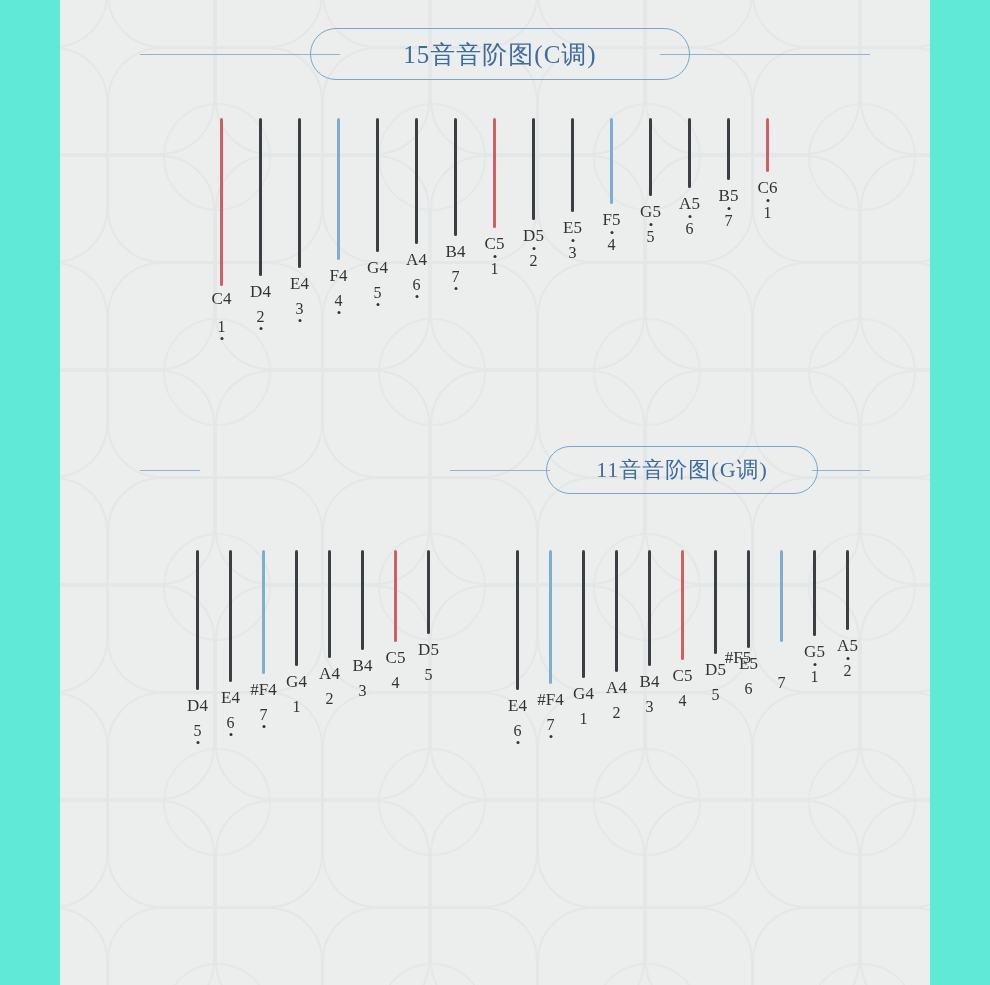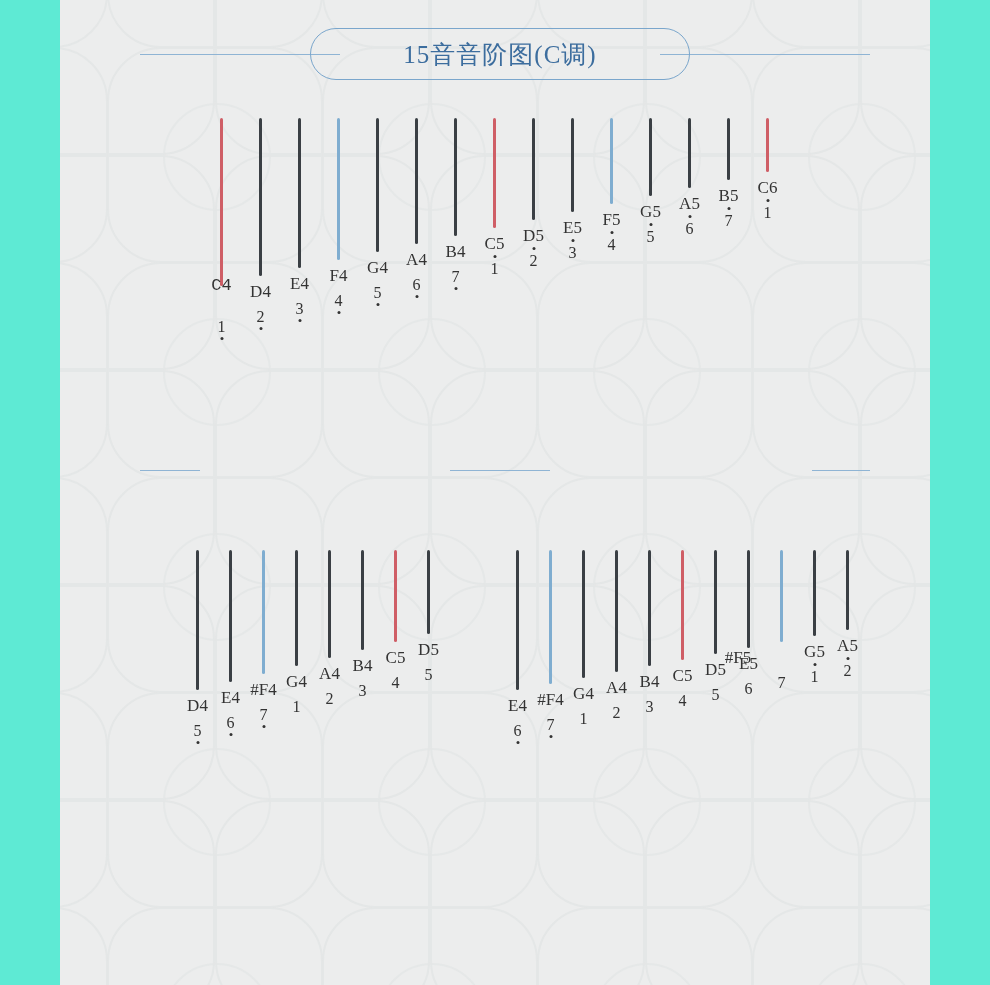--- a/index.html
+++ b/index.html
@@ -215,21 +215,21 @@
       <div class="ring" style="left: 748px; top: 963px; width: 104px; height: 104px;"></div>
     </div>
 
   <div class="rule" style="left:140px; top:54px; width:200px;"></div>
   <div class="rule" style="left:660px; top:54px; width:210px;"></div>
   <div class="pill" style="left:310px; top:28px; width:380px; height:52px; font-size:25px;">
     <span>15音音阶图(C调)</span>
   </div>
   <div class="tines" id="tines-15" style="left:0px; top:0px; width:990px; height:400px;">
       <div class="tine" style="left: 220px; top: 118px; height: 168px; background: rgb(207, 94, 102);"></div>
-      <div class="lbl note" style="left: 221.5px; top: 276px; font-family: Liberation Mono, monospace;">C4</div>
+      <div class="lbl note" style="left: 221.5px; top: 289px;">C4</div>
       <div class="lbl num" style="left: 221.5px; top: 318px;"><span class="numwrap">1<span class="dot" style="bottom:-4px"></span></span></div>
       <div class="tine" style="left: 259px; top: 118px; height: 158px; background: rgb(58, 63, 68);"></div>
       <div class="lbl note" style="left: 260.5px; top: 282px;">D4</div>
       <div class="lbl num" style="left: 260.5px; top: 308px;"><span class="numwrap">2<span class="dot" style="bottom:-4px"></span></span></div>
       <div class="tine" style="left: 298px; top: 118px; height: 150px; background: rgb(58, 63, 68);"></div>
       <div class="lbl note" style="left: 299.5px; top: 274px;">E4</div>
       <div class="lbl num" style="left: 299.5px; top: 300px;"><span class="numwrap">3<span class="dot" style="bottom:-4px"></span></span></div>
       <div class="tine" style="left: 337px; top: 118px; height: 142px; background: rgb(127, 173, 208);"></div>
       <div class="lbl note" style="left: 338.5px; top: 266px;">F4</div>
       <div class="lbl num" style="left: 338.5px; top: 292px;"><span class="numwrap">4<span class="dot" style="bottom:-4px"></span></span></div>
@@ -292,20 +292,23 @@
       <div class="tine" style="left: 394px; top: 30px; height: 92px; background: rgb(207, 94, 102);"></div>
       <div class="lbl note" style="left: 395.5px; top: 128px;">C5</div>
       <div class="lbl num" style="left: 395.5px; top: 154px;"><span class="numwrap">4</span></div>
       <div class="tine" style="left: 427px; top: 30px; height: 84px; background: rgb(58, 63, 68);"></div>
       <div class="lbl note" style="left: 428.5px; top: 120px;">D5</div>
       <div class="lbl num" style="left: 428.5px; top: 146px;"><span class="numwrap">5</span></div>
     </div>
 
   <div class="rule" style="left:500px; top:470px; width:50px;"></div>
   <div class="rule" style="left:812px; top:470px; width:58px;"></div>
+  <div class="pill" style="left:546px; top:446px; width:272px; height:48px; font-size:22px;">
+    <span>11音音阶图(G调)</span>
+  </div>
   <div class="tines" id="tines-11" style="left:0px; top:520px; width:990px; height:290px;">
       <div class="tine" style="left: 516px; top: 30px; height: 140px; background: rgb(58, 63, 68);"></div>
       <div class="lbl note" style="left: 517.5px; top: 176px;">E4</div>
       <div class="lbl num" style="left: 517.5px; top: 202px;"><span class="numwrap">6<span class="dot" style="bottom:-4px"></span></span></div>
       <div class="tine" style="left: 549px; top: 30px; height: 134px; background: rgb(127, 173, 208);"></div>
       <div class="lbl note" style="left: 550.5px; top: 170px;">#F4</div>
       <div class="lbl num" style="left: 550.5px; top: 196px;"><span class="numwrap">7<span class="dot" style="bottom:-4px"></span></span></div>
       <div class="tine" style="left: 582px; top: 30px; height: 128px; background: rgb(58, 63, 68);"></div>
       <div class="lbl note" style="left: 583.5px; top: 164px;">G4</div>
       <div class="lbl num" style="left: 583.5px; top: 190px;"><span class="numwrap">1</span></div>

